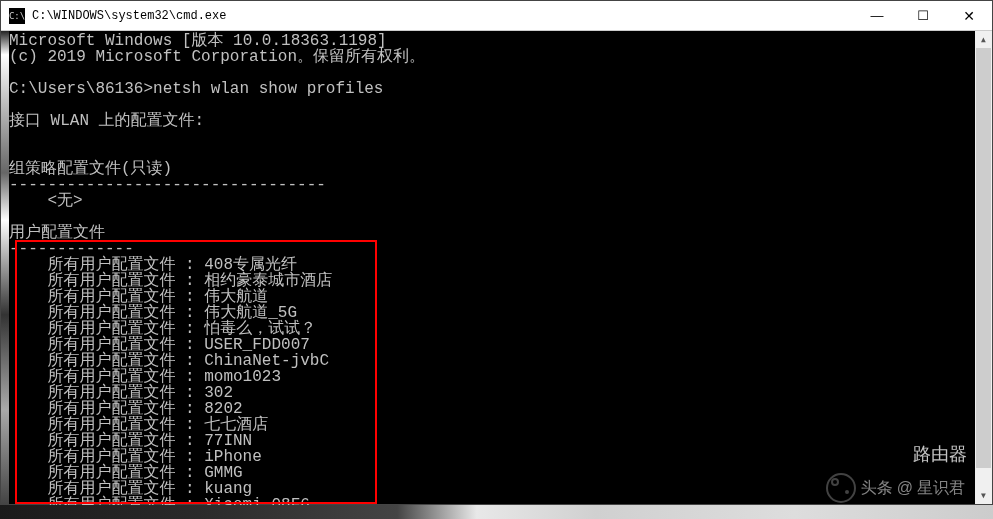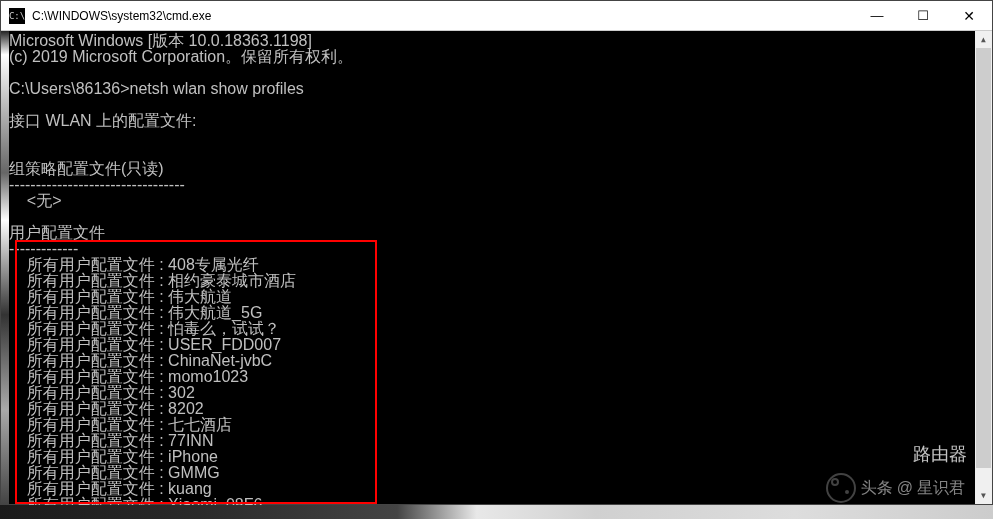--- a/index.html
+++ b/index.html
@@ -31,21 +31,21 @@
       margin: 0 5px 0 8px;
       display: flex;
       align-items: center;
       justify-content: center;
       font-size: 9px;
       color: #ccc;
     }
     .titlebar-text {
       flex: 1;
       font-size: 12px;
-      font-family: Liberation Sans, sans-serif;
+      font-family: Liberation Mono, monospace;
       color: #000;
       padding-left: 2px;
     }
     .titlebar-controls {
       display: flex;
     }
     .titlebar-btn {
       width: 46px;
       height: 29px;
       display: flex;
@@ -63,21 +63,21 @@
     }
     .left-strip {
       width: 8px;
       background: linear-gradient(to bottom, #222 0%, #fff 5%, #c0c0c0 15%, #666 30%, #fff 40%, #333 60%, #aaa 80%, #444 100%);
       flex-shrink: 0;
     }
     .terminal {
       flex: 1;
       background: #000;
       color: #c0c0c0;
-      font-family: Liberation Sans, sans-serif;
+      font-family: Liberation Mono, monospace;
       font-size: 16px;
       line-height: 16px;
       padding: 2px 0 0 0;
       white-space: pre;
       position: relative;
     }
     .scrollbar-right {
       width: 17px;
       background: #f0f0f0;
       flex-shrink: 0;

